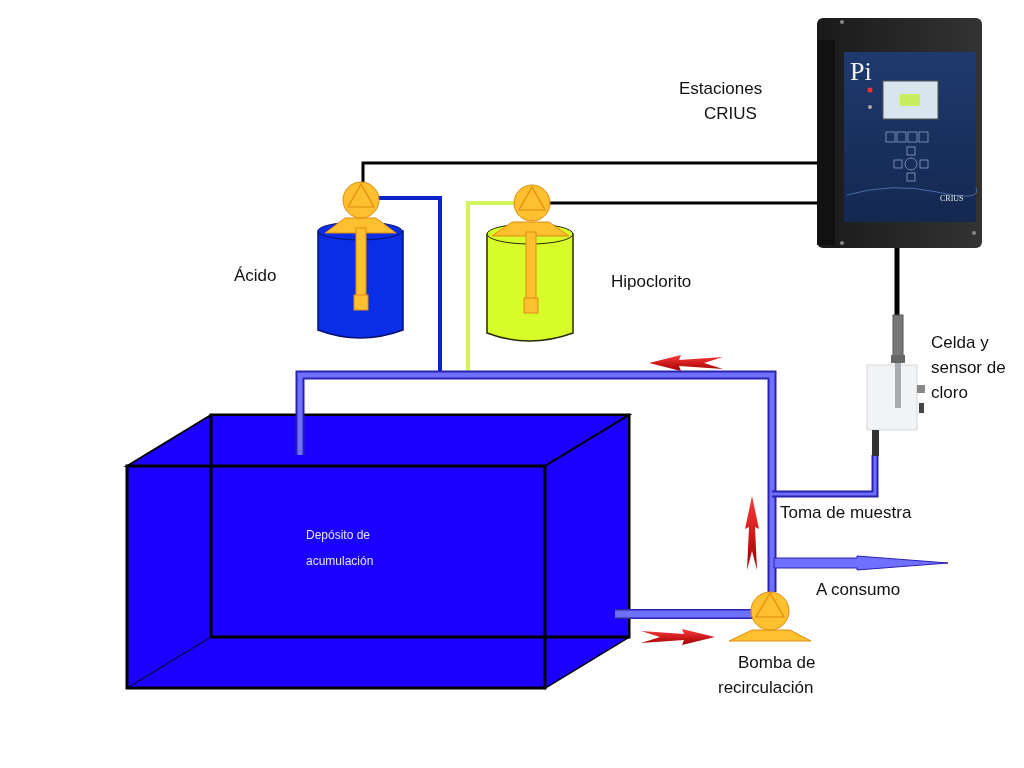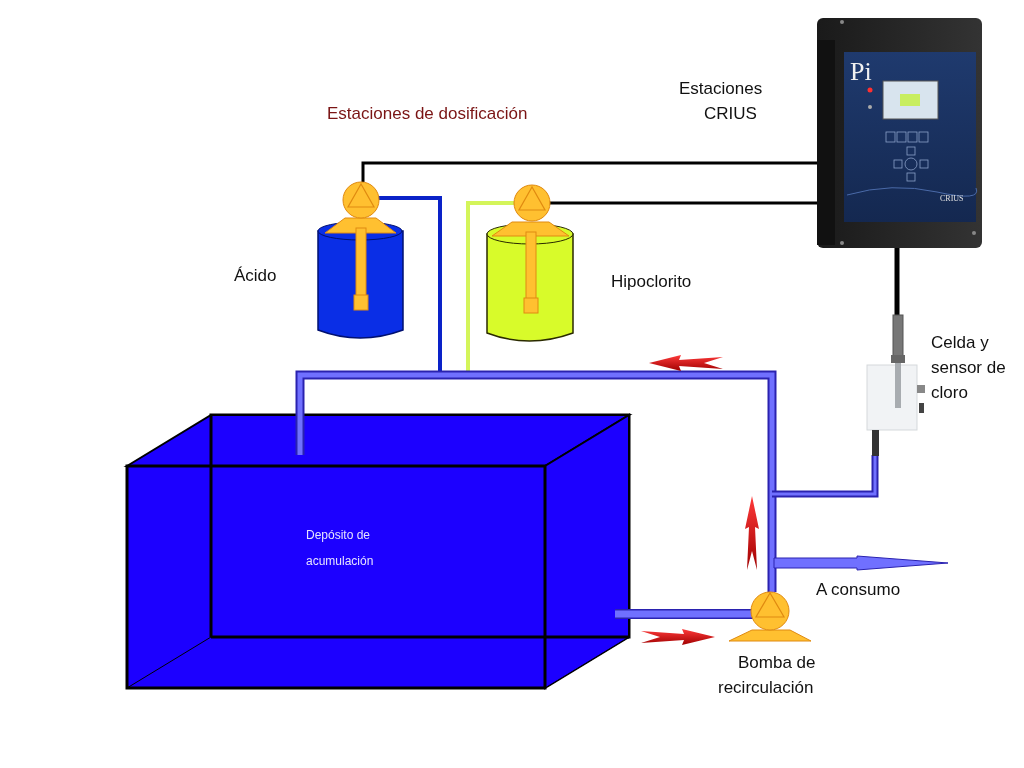--- a/index.html
+++ b/index.html
@@ -127,26 +127,26 @@
     <rect x="879" y="355" width="14" height="8" fill="#666"></rect>
     <rect x="855" y="365" width="50" height="65" fill="#f0f2f4" stroke="#cfd4d8" stroke-width="1" opacity="0.9"></rect>
     <rect x="883" y="363" width="6" height="45" fill="#a8acb0"></rect>
     <rect x="905" y="385" width="8" height="8" fill="#888"></rect>
     <rect x="907" y="403" width="5" height="10" fill="#444"></rect>
     <rect x="860" y="430" width="7" height="26" fill="#333"></rect>
   </g>
 </svg>
 
 
-<div class="lbl lbl-title" style="left:327px;top:101px;">Estaciones de dosificación</div>
 <div class="lbl" style="left:679px;top:76px;">Estaciones</div>
 <div class="lbl" style="left:704px;top:101px;">CRIUS</div>
 <div class="lbl" style="left:234px;top:263px;">Ácido</div>
 <div class="lbl" style="left:577px;top:269px;margin-left:34px;">Hipoclorito</div>
 <div class="lbl" style="left:931px;top:330px;">Celda y</div>
 <div class="lbl" style="left:931px;top:355px;">sensor de</div>
 <div class="lbl" style="left:931px;top:380px;">cloro</div>
 <div class="lbl lbl-tank" style="left:306px;top:522px;">Depósito de</div>
 <div class="lbl lbl-tank" style="left:306px;top:548px;">acumulación</div>
+<div class="lbl" style="left:780px;top:500px;">Toma de muestra</div>
 <div class="lbl" style="left:816px;top:577px;">A consumo</div>
 <div class="lbl" style="left:738px;top:650px;">Bomba de</div>
 <div class="lbl" style="left:718px;top:675px;">recirculación</div>
 </div>
 
 </body></html>

